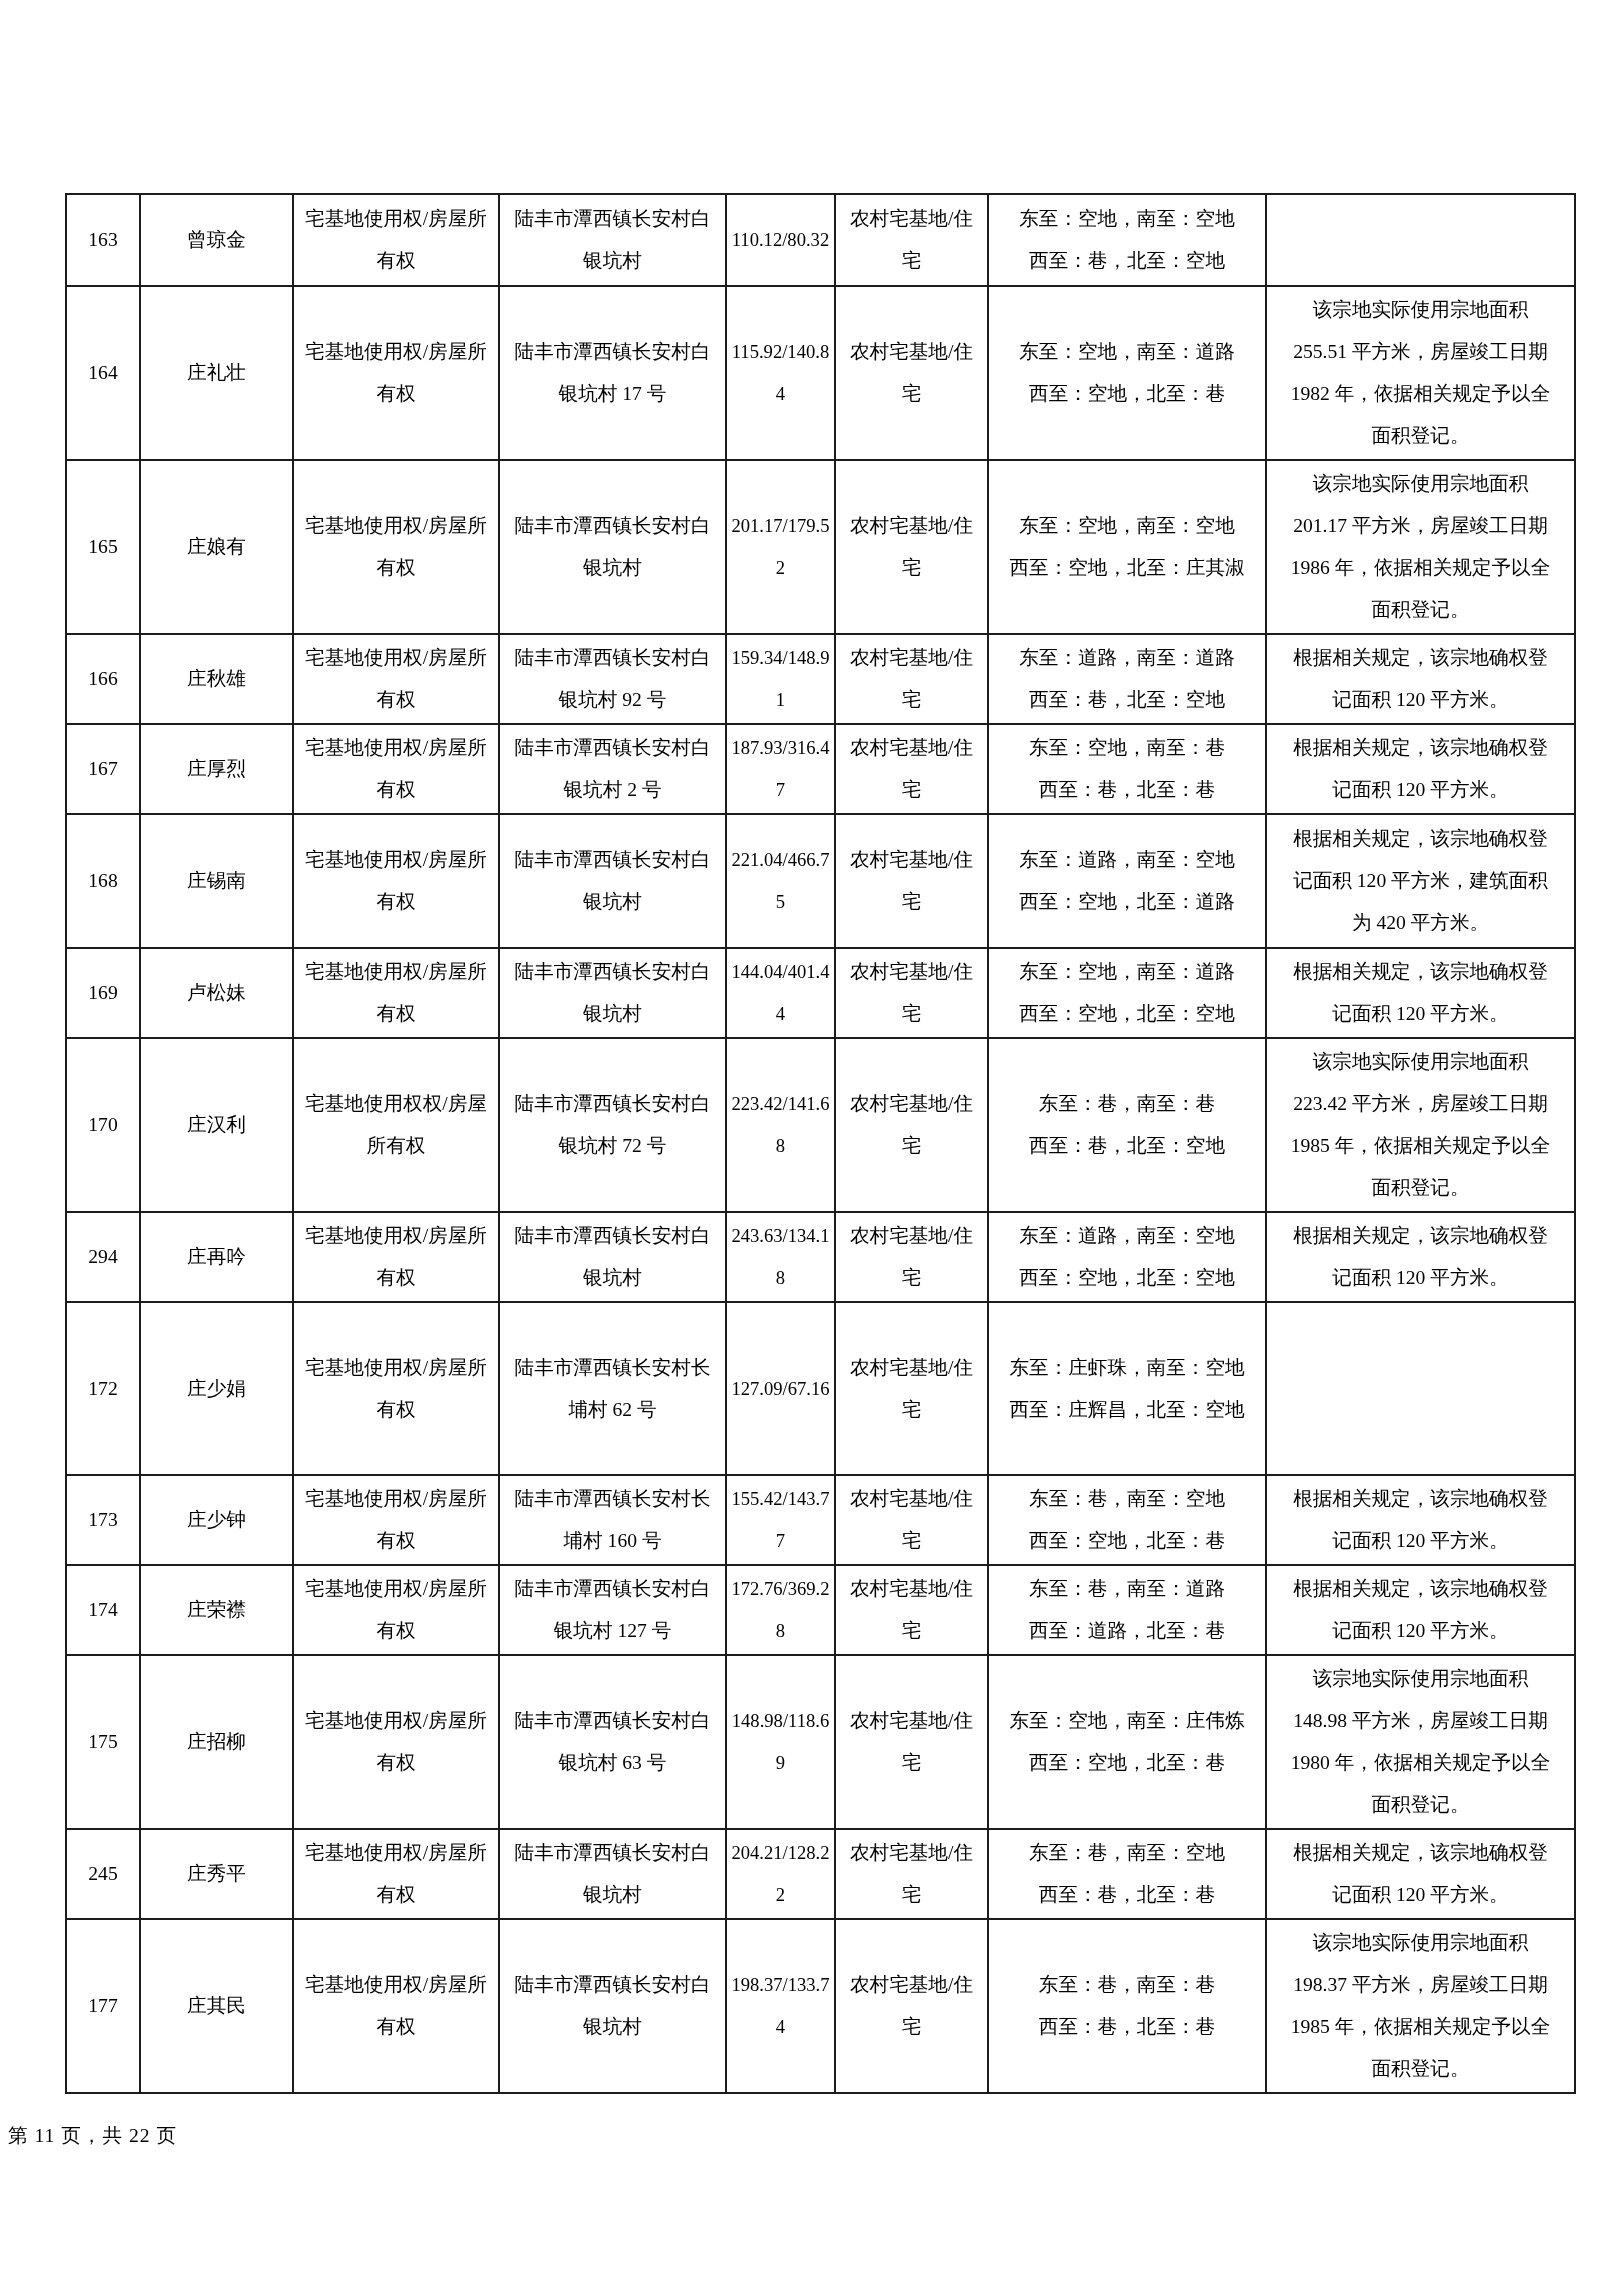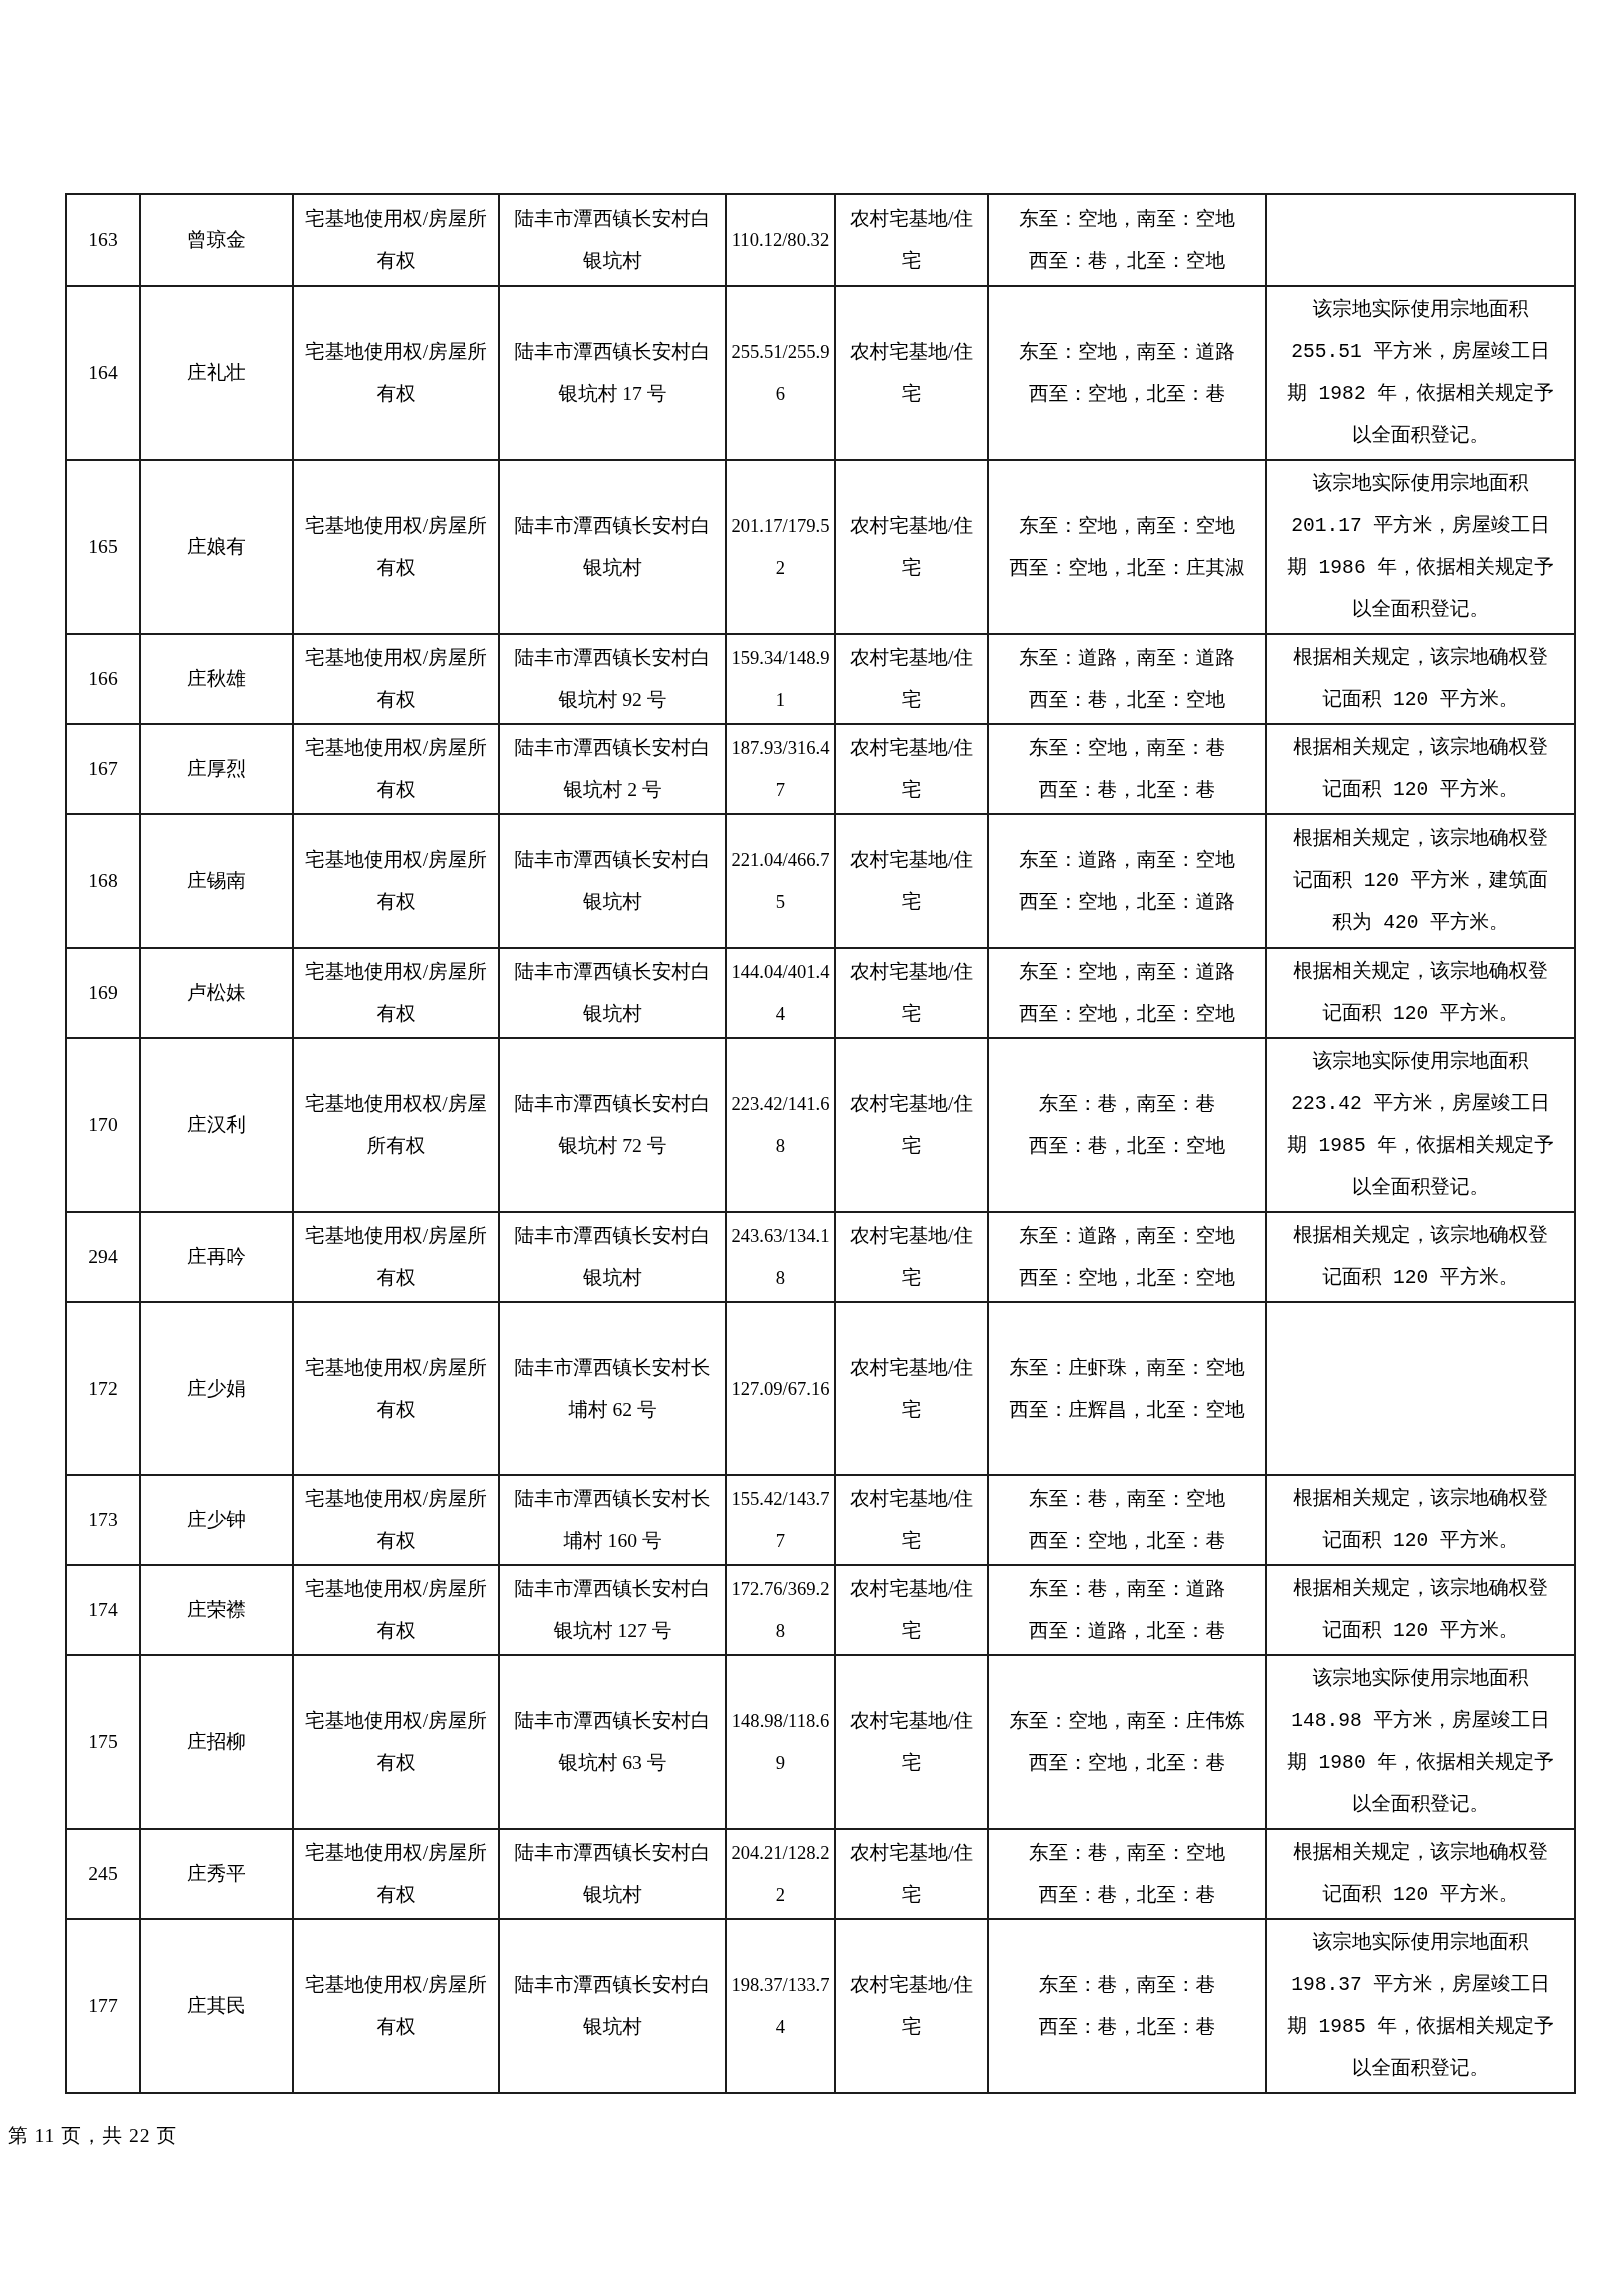--- a/index.html
+++ b/index.html
@@ -27,21 +27,21 @@
     padding:2px 4.9px;
     overflow:hidden;
     word-break:break-word;
   }
   td.num{
     font-size:18.6px;
     word-break:break-all;
     padding:2px 3.9px;
   }
   td.bounds{padding:2px 17.6px;}
-  td.remark{padding:2px 18px;font-family:Liberation Mono, monospace;}
+  td.remark{padding:2px 18px;}
   .bline{display:block;}
   .footer{
     position:absolute;
     left:8px;top:2122px;
     width:100%;
     text-align:left;
     font-size:19.6px;
     letter-spacing:1px;
   }
 </style>
@@ -71,21 +71,21 @@
         <span class="bline">东至：空地，南至：空地</span>
         <span class="bline">西至：巷，北至：空地</span>
       </td>
       <td class="remark"></td>
     </tr>
     <tr style="height:171px">
       <td>164</td>
       <td>庄礼壮</td>
       <td>宅基地使用权/房屋所有权</td>
       <td>陆丰市潭西镇长安村白银坑村 17 号</td>
-      <td class="num">255.51/255.96</td>
+      <td class="num">115.92/140.84</td>
       <td>农村宅基地/住宅</td>
       <td class="bounds">
         <span class="bline">东至：空地，南至：道路</span>
         <span class="bline">西至：空地，北至：巷</span>
       </td>
       <td class="remark">该宗地实际使用宗地面积 255.51 平方米，房屋竣工日期 1982 年，依据相关规定予以全面积登记。</td>
     </tr>
     <tr style="height:174px">
       <td>165</td>
       <td>庄娘有</td>

